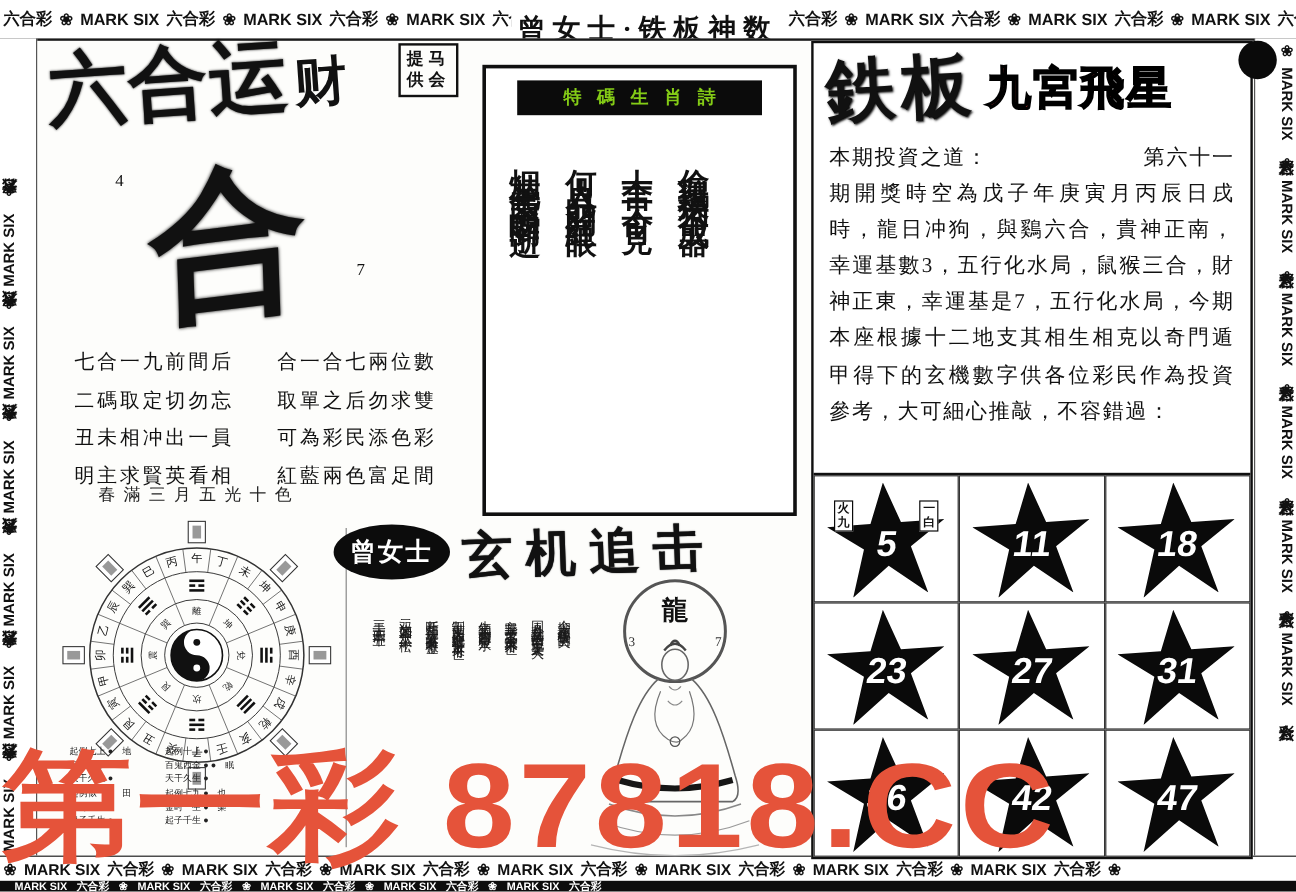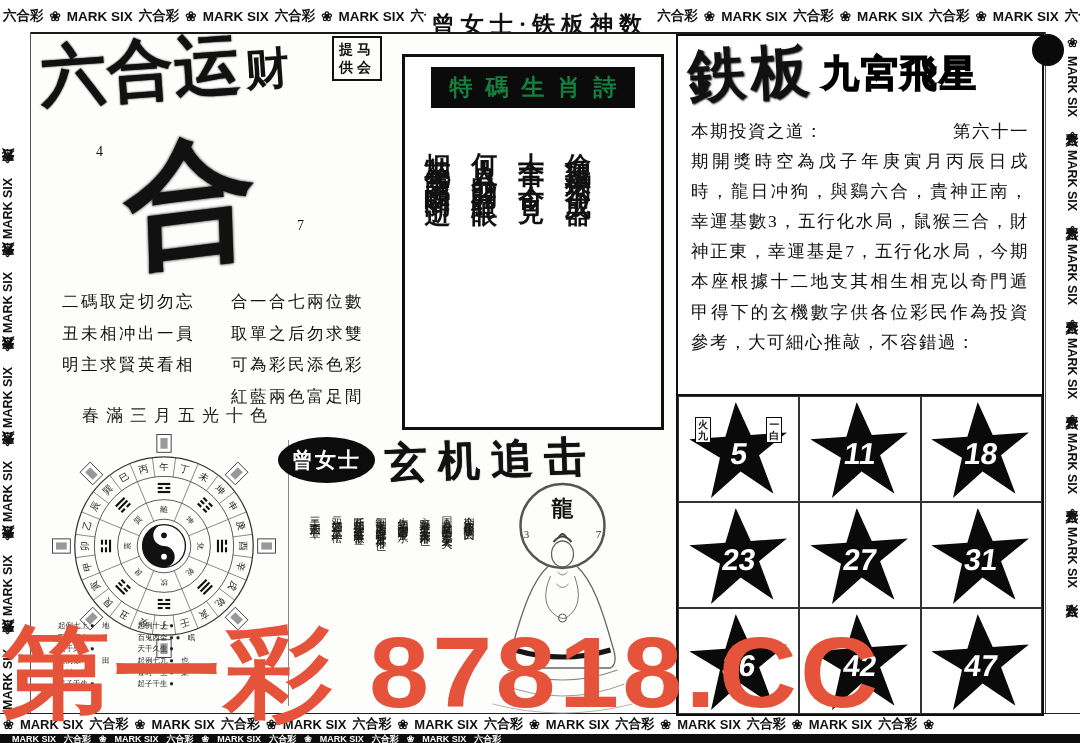--- a/index.html
+++ b/index.html
@@ -38,27 +38,27 @@
   .provider{position:absolute;left:302px;top:4px;border:2px solid #111;padding:3px 5px;font-size:14px;
     font-weight:bold;line-height:1.25;text-align:center;letter-spacing:4px;font-family:Liberation Serif, serif;}
   .he{position:absolute;left:58px;top:100px;width:250px;height:150px;}
   .he-char{font-size:132px;font-weight:bold;line-height:1;margin-left:36px;
     transform:rotate(-7deg) skewX(-5deg);text-shadow:0 0 3px #000;}
   .he-n4{position:absolute;left:8px;top:12px;font-size:14px;}
   .he-n7{position:absolute;right:34px;top:86px;font-size:14px;}
   .verse{position:absolute;left:32px;top:254px;display:flex;gap:36px;font-size:16.5px;line-height:1.92;
     letter-spacing:2.5px;}
   .verse div{white-space:nowrap;}
-  .vfooter{position:absolute;left:52px;top:372px;font-size:17px;letter-spacing:7px;color:#222;}
+  .vfooter{position:absolute;left:52px;top:372px;font-size:14px;letter-spacing:7px;color:#222;}
   .compass{position:absolute;left:18px;top:398px;width:232px;height:232px;}
   .legend{position:absolute;left:28px;top:588px;display:flex;gap:28px;font-size:7.5px;color:#222;
     line-height:1.55;filter:blur(.35px);white-space:nowrap;}
   
   .poem-box{position:absolute;left:372px;top:22px;width:256px;height:370px;border:3px solid #101010;background:#fff;}
-  .poem-head{margin:10px 26px 0;background:#0b0b0b;color:#15803d;text-align:center;font-size:23px;
+  .poem-head{margin:10px 26px 0;background:#0b0b0b;color:#84cc16;text-align:center;font-size:15px;
     font-weight:bold;letter-spacing:13px;text-indent:13px;padding:5px 0;}
   .poem-cols{height:290px;margin-top:24px;writing-mode:vertical-rl;padding-right:24px;
     font-size:26px;font-weight:bold;letter-spacing:8px;}
   .poem-cols div{margin-left:17px;line-height:1.15;}
   .mystery-title{position:absolute;left:248px;top:400px;display:flex;align-items:center;gap:10px;z-index:3;}
   .badge{background:#0c0c0c;color:#fff;border-radius:50%;padding:9px 14px;font-size:21px;font-weight:bold;
     letter-spacing:2px;white-space:nowrap;}
   .mtitle{font-size:42px;font-weight:bold;letter-spacing:11px;transform:rotate(-2deg);white-space:nowrap;
     text-shadow:0 0 1px #000;}
   .divider-v{position:absolute;left:258px;top:408px;height:266px;border-left:1px solid #888;}
@@ -165,20 +165,21 @@
       <div>提马</div>
       <div>供会</div>
     </div>
   <div class="he">
     <span class="he-n4">4</span>
     <div class="he-char">合</div>
     <span class="he-n7">7</span>
   </div>
   <div class="verse">
     <div>
+        <div>七合一九前間后</div>
         <div>二碼取定切勿忘</div>
         <div>丑未相冲出一員</div>
         <div>明主求賢英看相</div>
       </div>
     <div>
         <div>合一合七兩位數</div>
         <div>取單之后勿求雙</div>
         <div>可為彩民添色彩</div>
         <div>紅藍兩色富足間</div>
       </div>

